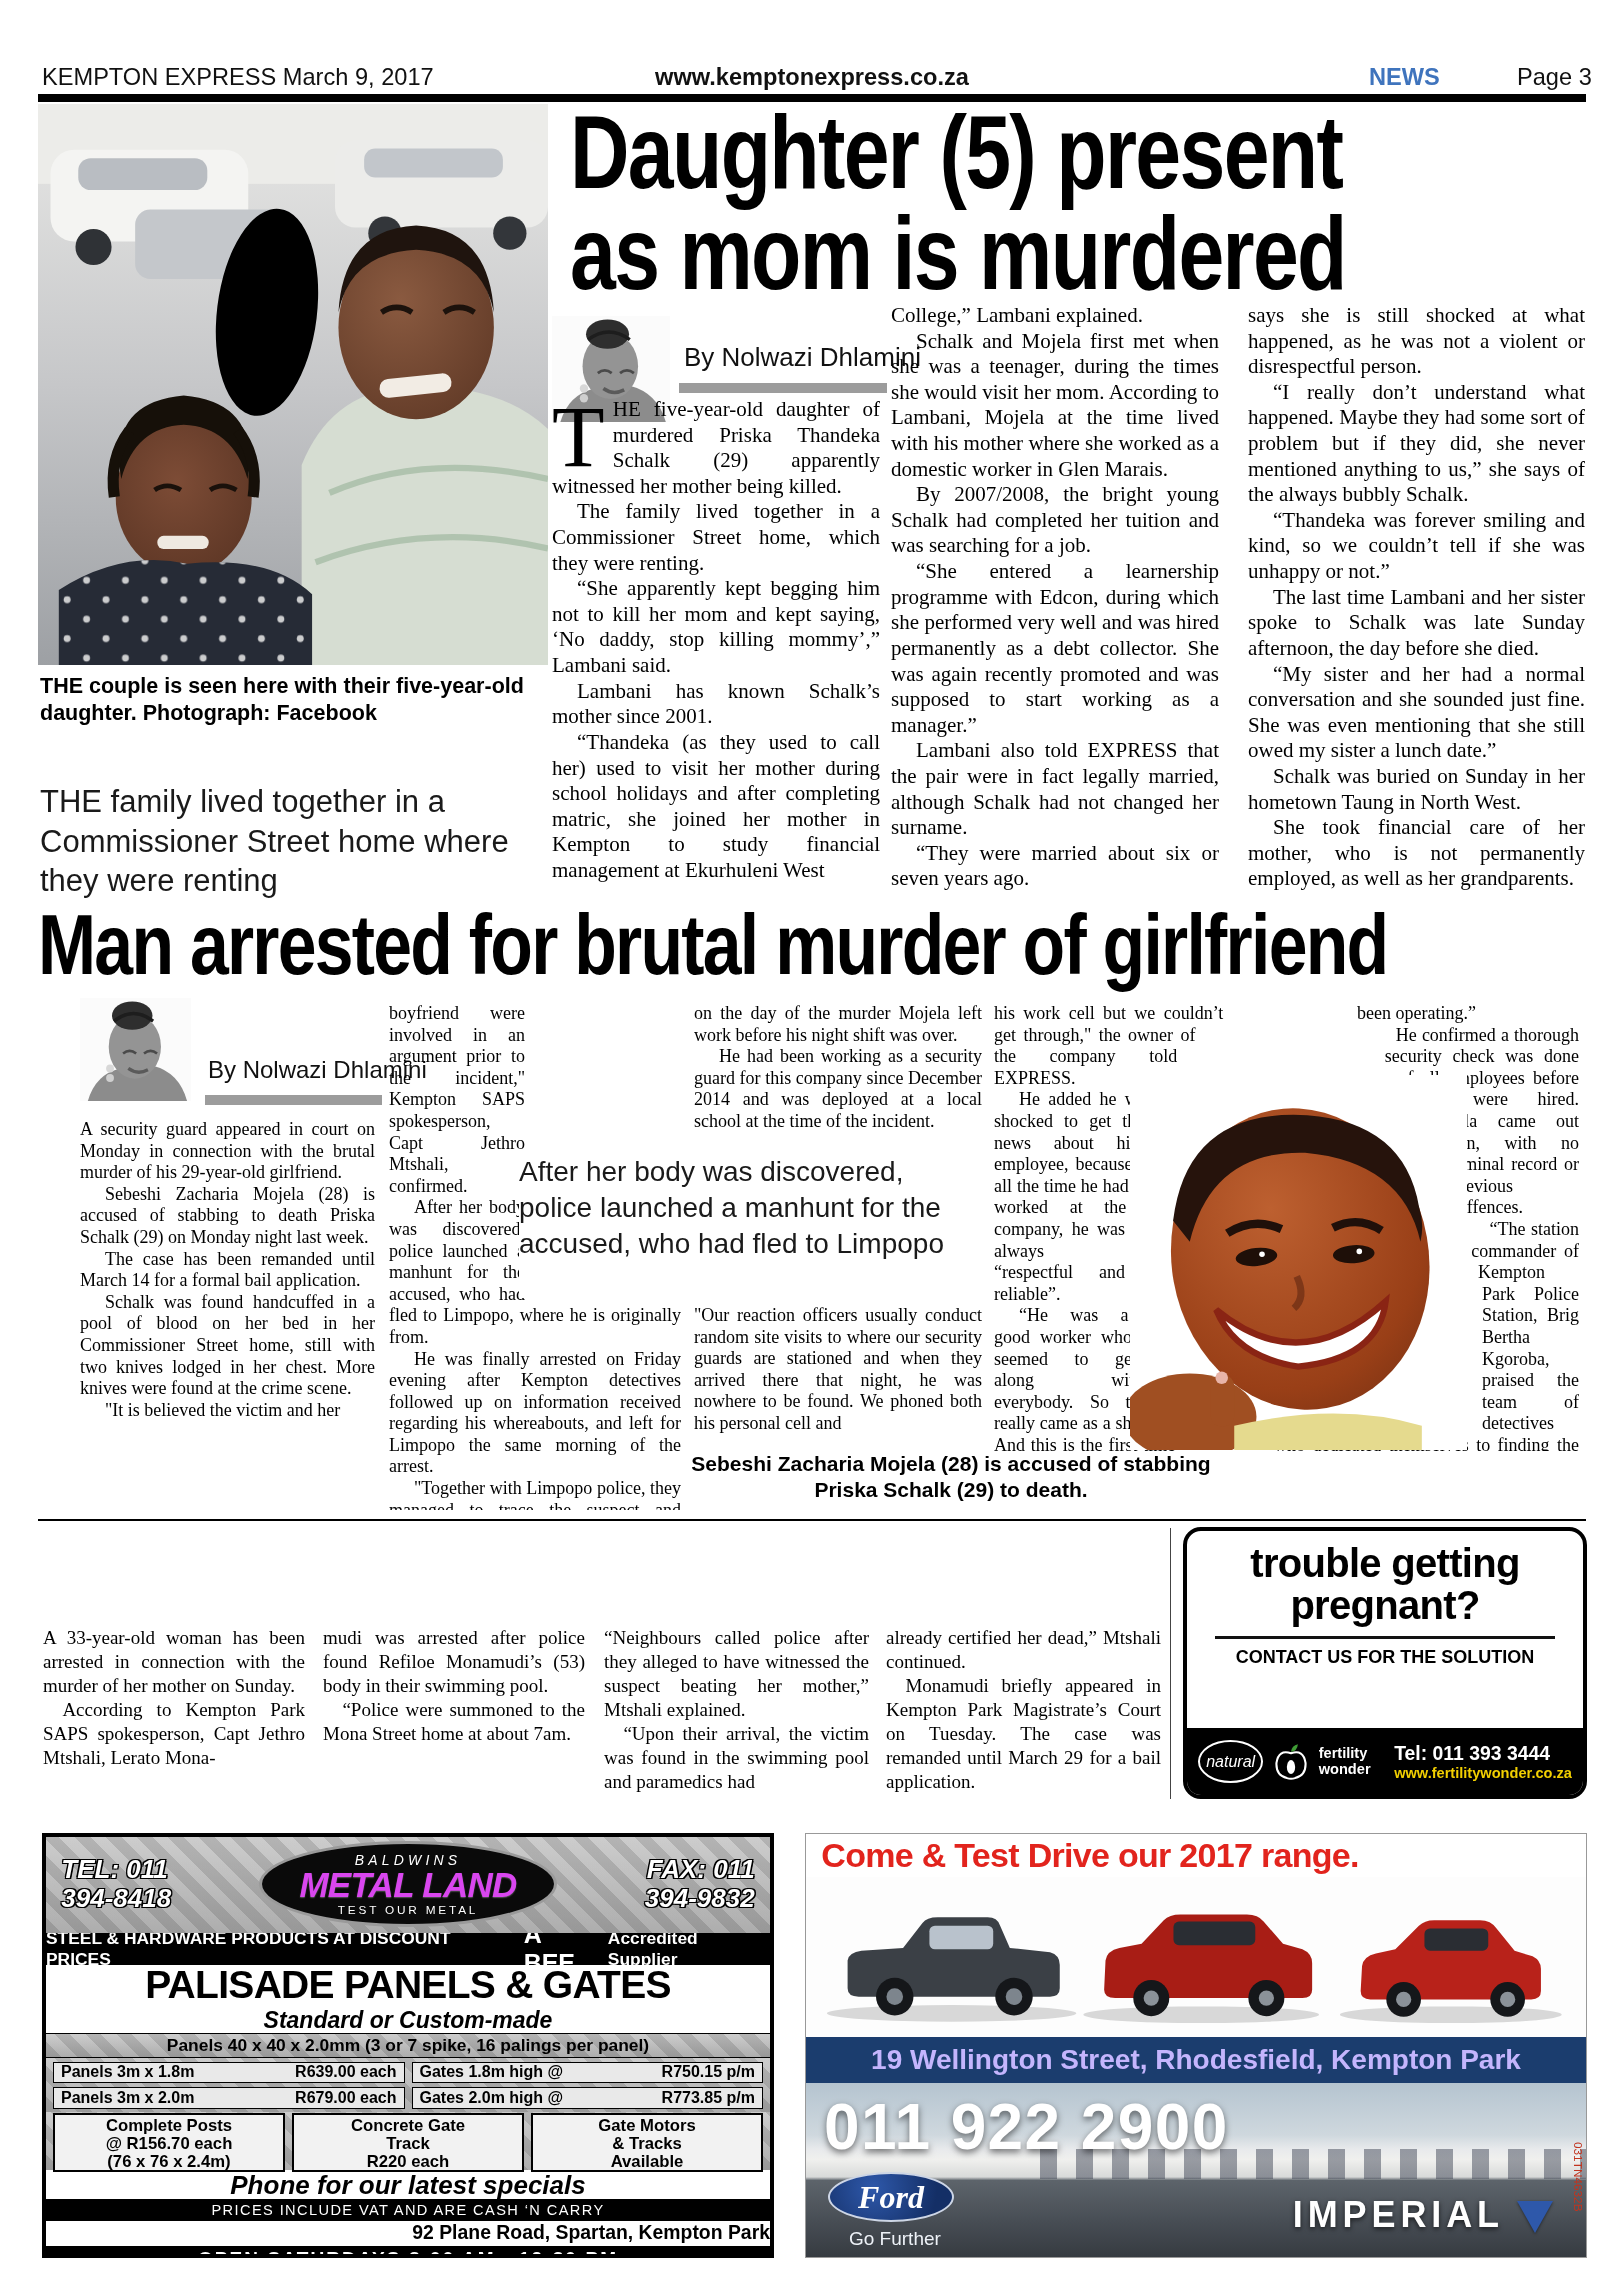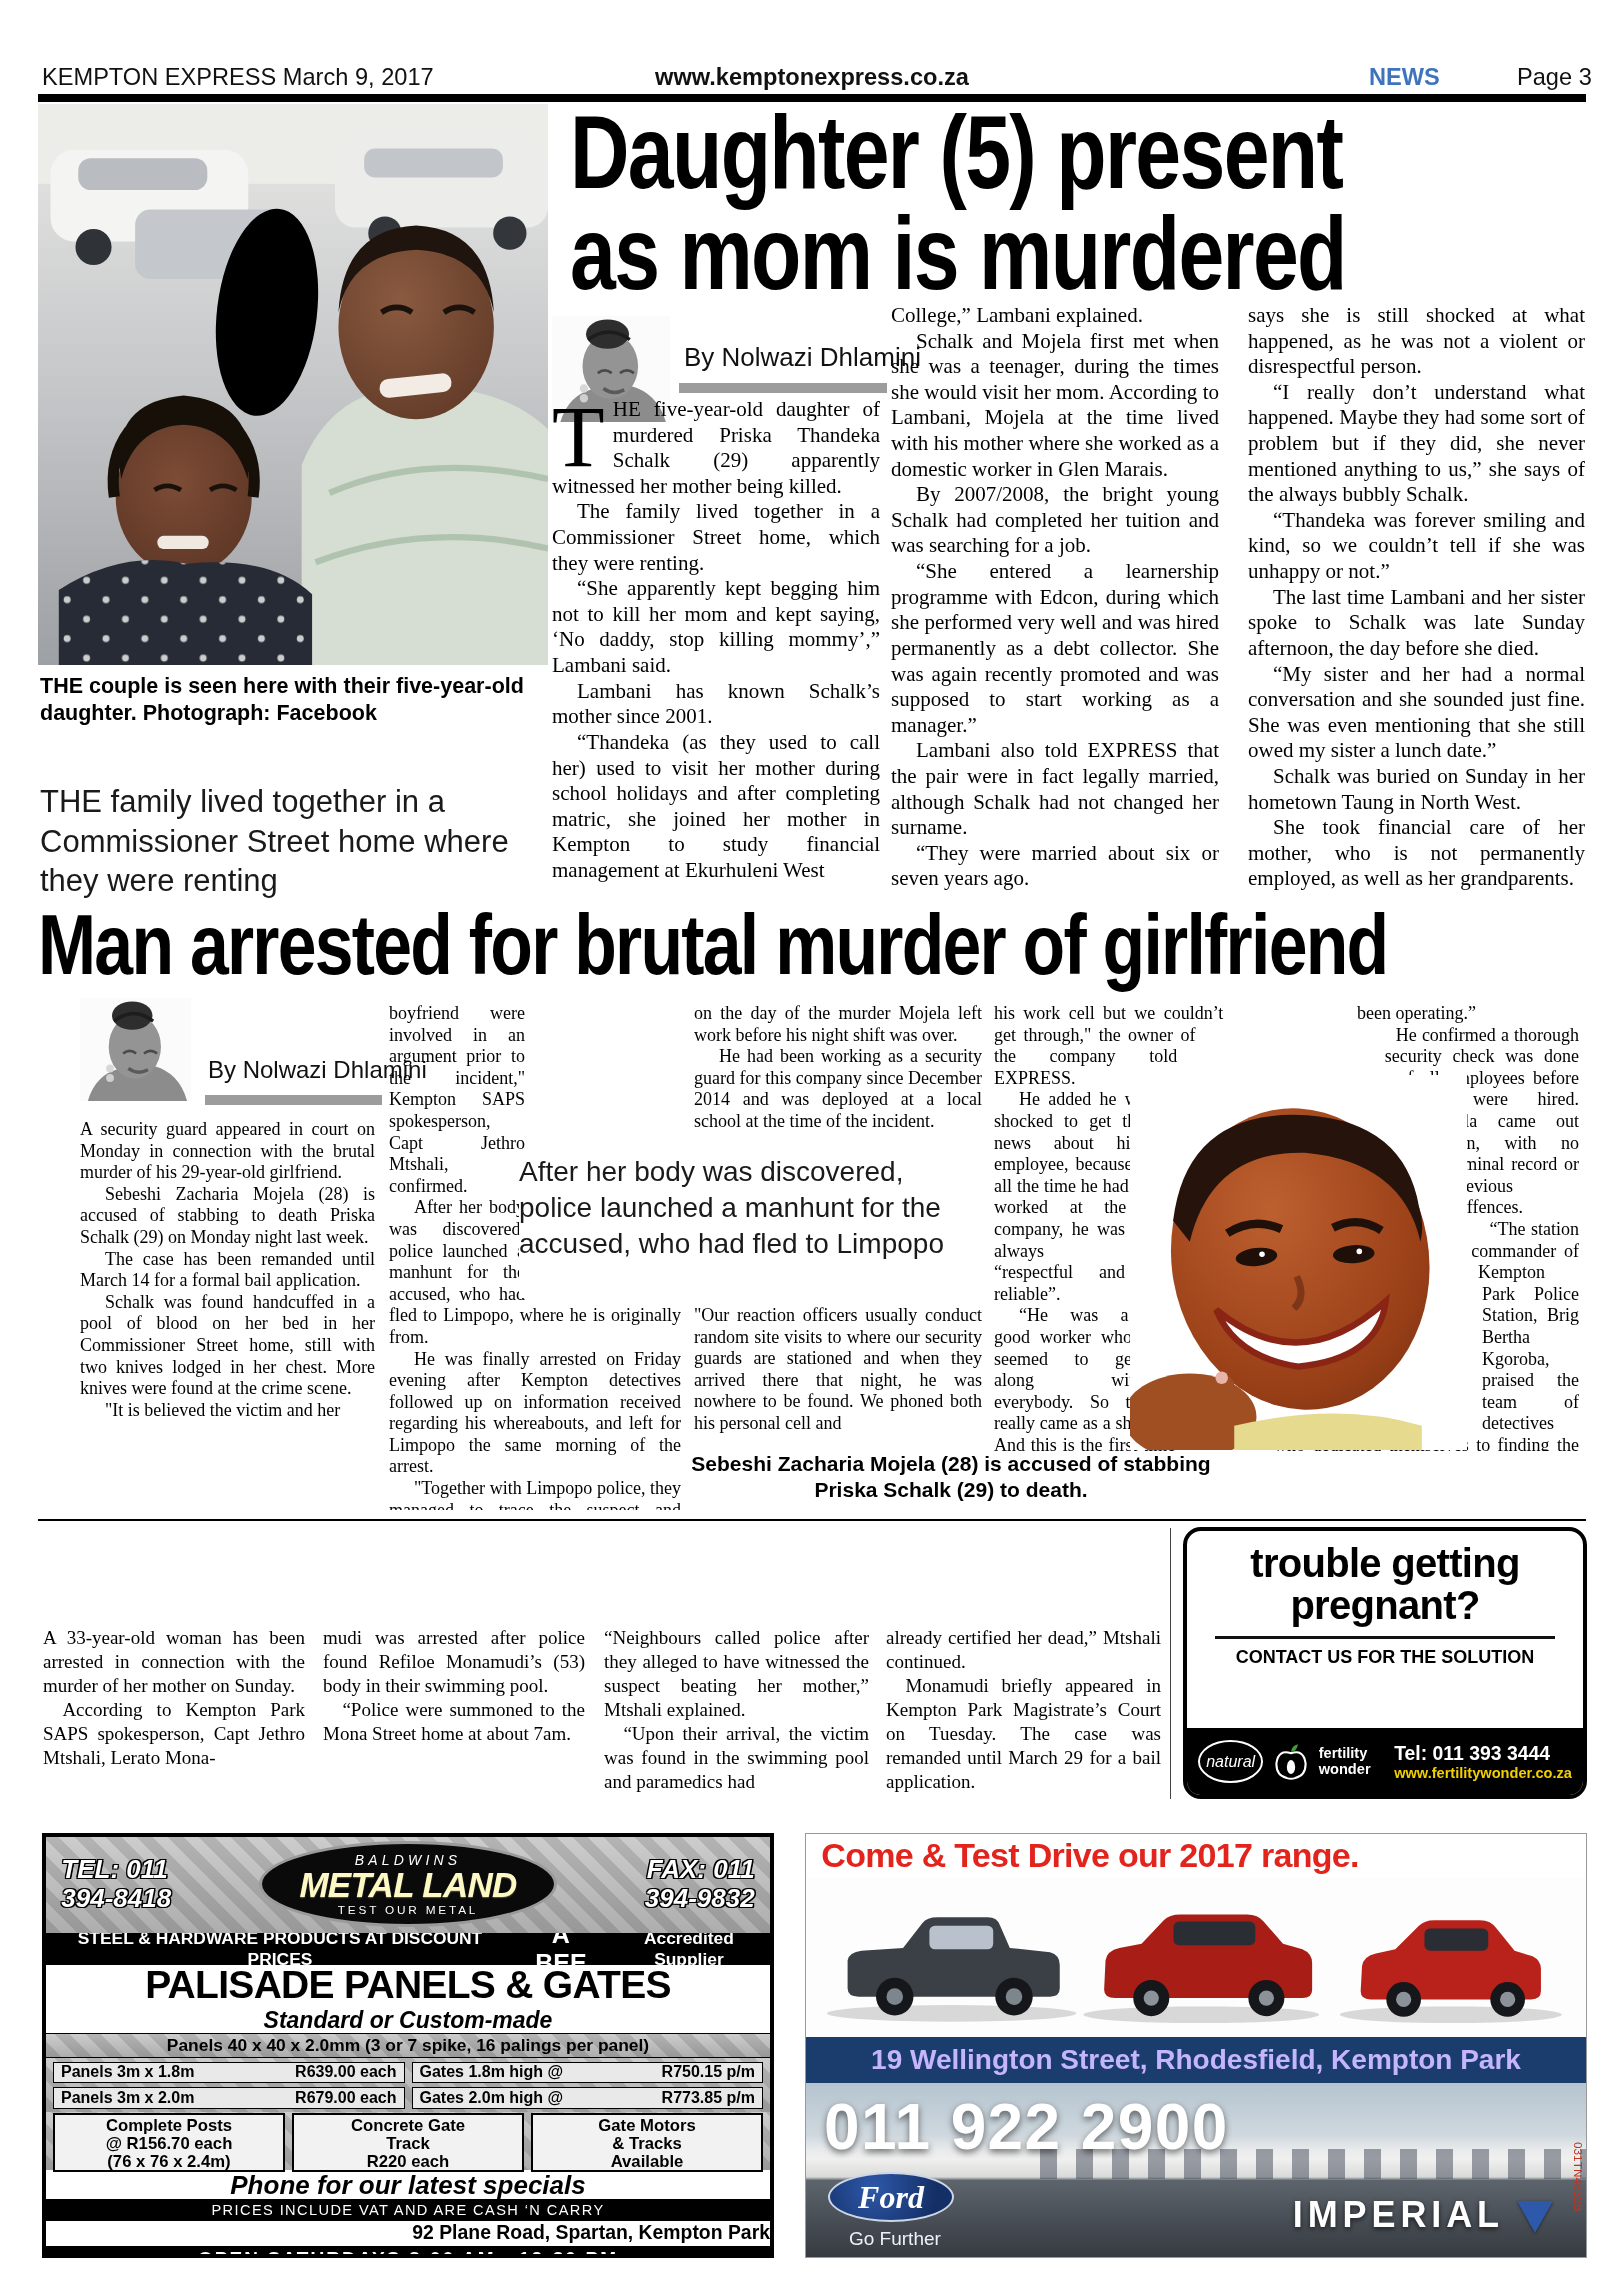--- a/index.html
+++ b/index.html
@@ -104,24 +104,24 @@
       repeating-linear-gradient(45deg, #cfcfcf 0 11px, #ececec 11px 22px),
       linear-gradient(#ddd,#bbb); background-blend-mode:multiply; }
   .metal-top { height:96px; position:relative; flex:none; }
   .metal-tel { position:absolute; top:18px; font-size:26px; font-weight:700; font-style:italic; color:#fff;
                text-shadow:1.4px 1.4px 0 #000,-1.4px -1.4px 0 #000,1.4px -1.4px 0 #000,-1.4px 1.4px 0 #000; line-height:1.1; }
   .metal-tel.l { left:15.3px; } .metal-tel.r { right:15.3px; text-align:right; }
   .metal-oval { position:absolute; left:50%; top:4.2px; transform:translateX(-50%); width:298px; height:86px;
                 background:#0a0a0a; border:3.5px solid #9a9a9a; border-radius:50%; text-align:center; color:#fff; }
   .metal-oval .b1 { display:block; font-size:14px; letter-spacing:4.2px; font-style:italic; margin-top:8.3px; }
   .metal-oval .b2 { display:block; font-size:35px; font-weight:700; font-style:italic; line-height:0.95;
-                    color:#fef9c3; text-shadow:0 1.4px 1.4px #555; letter-spacing:-0.7px; }
+                    color:#d946ef; text-shadow:0 1.4px 1.4px #555; letter-spacing:-0.7px; }
   .metal-oval .b3 { display:block; font-size:11.8px; letter-spacing:2.8px; margin-top:1.4px; }
   .metal-bar { background:#000; color:#fff; display:flex; align-items:center; justify-content:center; gap:9.7px;
-               flex:none;text-align:center; }
+               flex:none; }
   .metal-bar1 { height:32px; font-size:17.4px; font-weight:700; }
   .metal-bar1 .bee { font-size:25px; }
   .metal-title { height:42px; font-size:39px; font-weight:700; text-align:center; line-height:1.0; flex:none; letter-spacing:-0.7px; }
   .metal-sub { height:26px; font-size:23px; font-weight:700; font-style:italic; text-align:center; flex:none; }
   .metal-spec { height:25px; font-size:17.4px; font-weight:700; text-align:center; border-top:1.4px solid #000;
                 border-bottom:1.4px solid #000; line-height:23.6px; flex:none; }
   .metal-prices { height:54px; display:grid; grid-template-columns:1fr 1fr; gap:4.2px 7px; padding:3.5px 7px; flex:none; }
   .metal-price { border:1.4px solid #000; background:#e9e9e9; font-size:16px; font-weight:700;
                  display:flex; align-items:center; justify-content:space-between; padding:0 7px; }
   .metal-boxes { height:58px; display:grid; grid-template-columns:1fr 1fr 1fr; gap:0 7px; padding:1.4px 7px; flex:none; }

